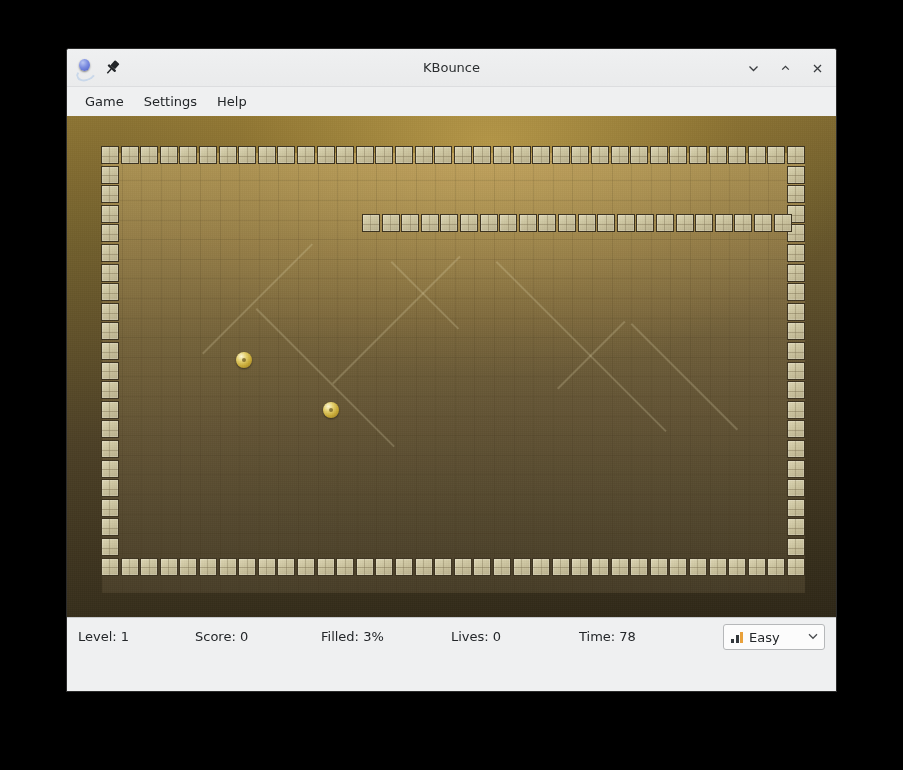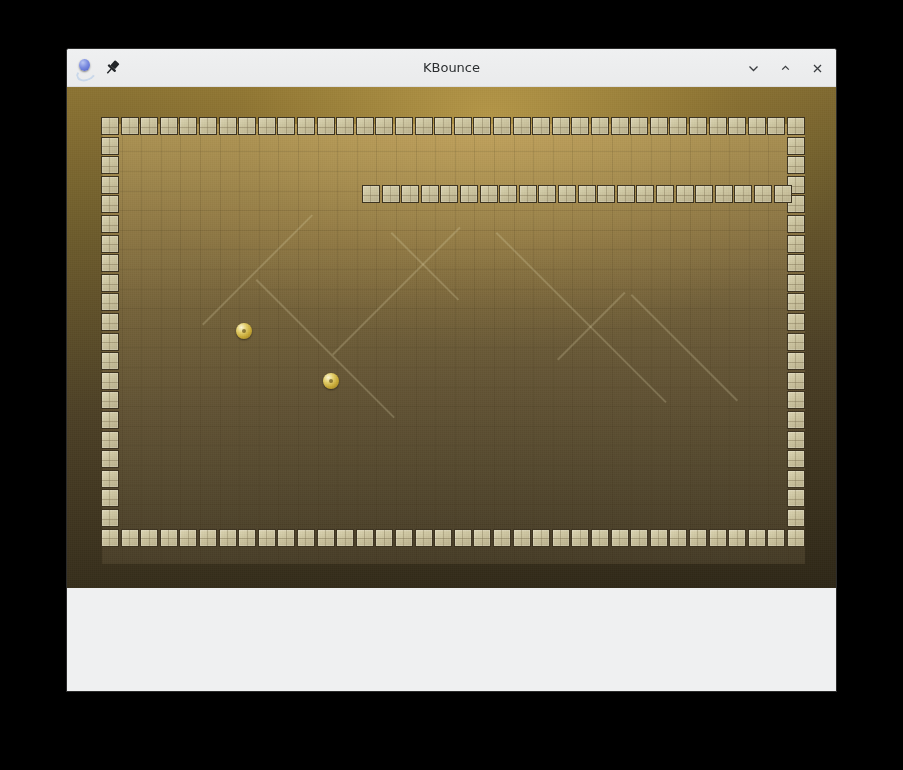--- a/index.html
+++ b/index.html
@@ -336,20 +336,25 @@
             </svg>
         </span>
         <span class="winbtn">
           <svg width="13" height="13" viewBox="0 0 13 13">
               <path d="M3 3 L10 10 M10 3 L3 10" fill="none" stroke="#3a3d40" stroke-width="1.3"></path>
             </svg>
         </span>
       </div>
     </div>
 
+    <div class="menubar">
+      <div class="menu-item">Game</div>
+      <div class="menu-item">Settings</div>
+      <div class="menu-item">Help</div>
+    </div>
 
 
     <div class="gamearea">
       <div class="playfield">
         <div class="pf-grid"></div>
         <div id="trails">
             <div class="trail" style="left: 100px; top: 200px; width: 155px; transform: rotate(-45deg);"></div>
             <div class="trail" style="left: 155px; top: 155px; width: 195px; transform: rotate(45deg);"></div>
             <div class="trail" style="left: 230px; top: 230px; width: 180px; transform: rotate(-45deg);"></div>
             <div class="trail" style="left: 290px; top: 108px; width: 95px; transform: rotate(45deg);"></div>
@@ -498,15 +503,36 @@
           <div class="ball" style="left: 169px; top: 236px;">
             <span class="dot"></span>
           </div>
           <div class="ball" style="left: 256px; top: 286px;">
             <span class="dot"></span>
           </div>
         </div>
       <div class="noise"></div>
     </div>
 
+    <div class="statusbar">
+      <div class="status-item" style="left:11px">Level: 1</div>
+      <div class="status-item" style="left:128px">Score: 0</div>
+      <div class="status-item" style="left:254px">Filled: 3%</div>
+      <div class="status-item" style="left:384px">Lives: 0</div>
+      <div class="status-item" style="left:512px">Time: 78</div>
+
+      <div class="difficulty">
+        <span class="diff-bars">
+          <i class="b1"></i>
+            <i class="b2"></i>
+            <i class="b3"></i>
+        </span>
+        <span class="diff-label">Easy</span>
+        <span>
+          <svg class="diff-chev" viewBox="0 0 14 14">
+              <path d="M3 5.3 L7 9.3 L11 5.3" fill="none" stroke="#4a4d50" stroke-width="1.25"></path>
+            </svg>
+        </span>
+      </div>
+    </div>
 
   </div>
 </div>
 
 </body></html>

